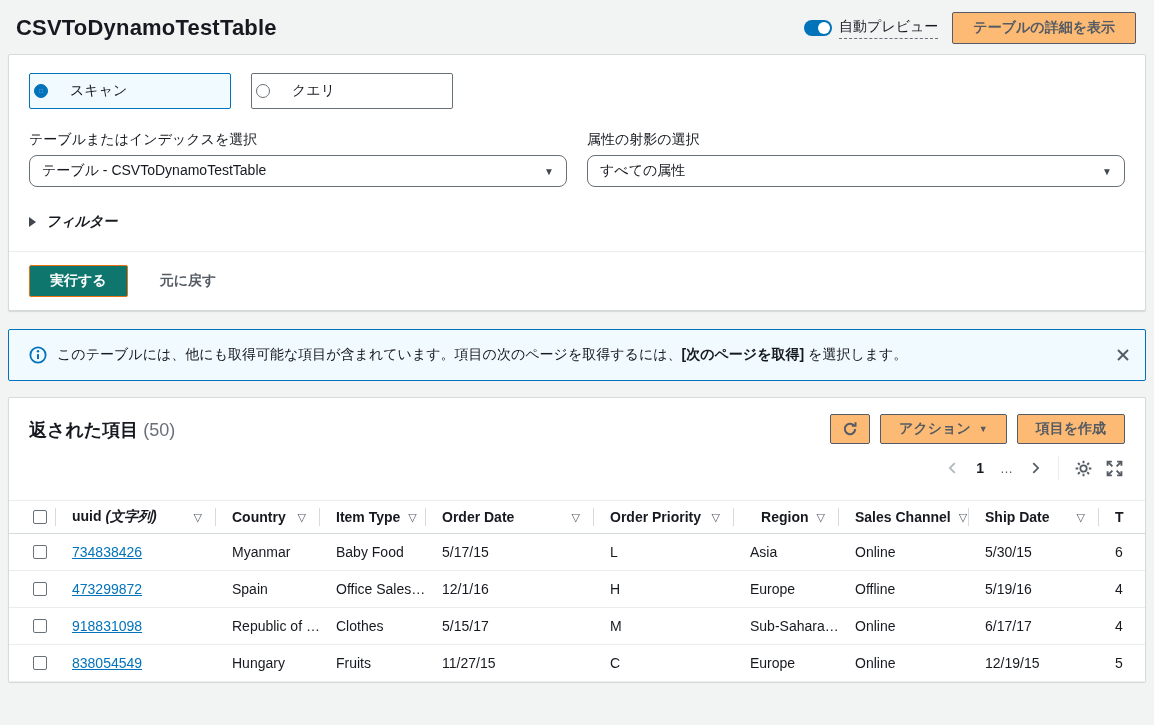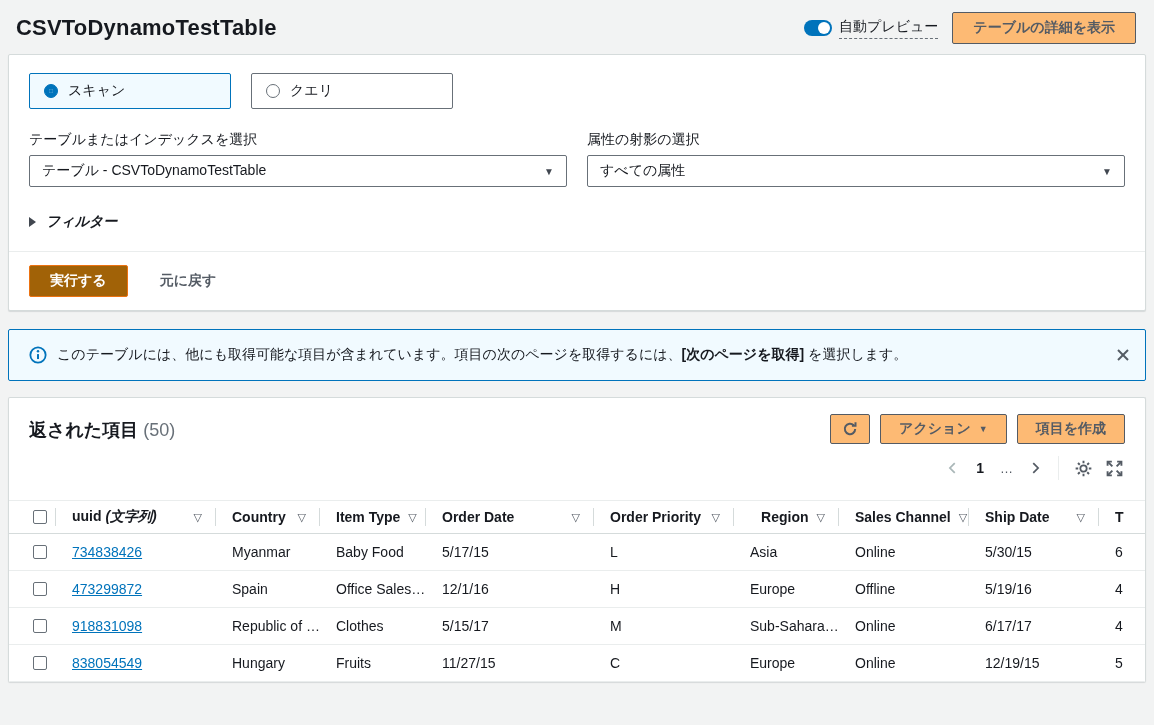--- a/index.html
+++ b/index.html
@@ -29,21 +29,21 @@
     font-size: 14px; color: #16191f;
     border-bottom: 1px dashed #687078; padding-bottom: 2px; cursor: pointer;
   }
   .btn {
     display: inline-flex; align-items: center; justify-content: center; gap: 8px;
     border: 1px solid #545b64; border-radius: 2px; background: #fdba74;
     color: #545b64; font-weight: bold; font-size: 14px;
     padding: 5px 20px; height: 32px; cursor: pointer; white-space: nowrap;
   }
   .btn.small { height: 30px; padding: 4px 18px; }
-  .btn.primary { background: #a16207; border-color: #ec7211; color: #fff; }
+  .btn.primary { background: #0f766e; border-color: #ec7211; color: #fff; }
   .btn.on-blue { background: transparent; }
   .btn-link { font-weight: bold; font-size: 14px; color: #545b64; cursor: pointer; }
   
   .panel {
     background: #fff; border: 1px solid #d5dbdb; border-radius: 2px;
     margin: 0 8px; box-shadow: 0 1px 1px 0 rgba(0,28,36,.12);
   }
   .panel-header {
     display: flex; align-items: center; gap: 10px;
     padding: 13px 20px; border-bottom: 1px solid #eaeded; cursor: pointer;
@@ -54,43 +54,43 @@
     border-right: 5px solid transparent; border-top: 7px solid #414750;
   }
   .tri-right {
     width: 0; height: 0; border-top: 5px solid transparent;
     border-bottom: 5px solid transparent; border-left: 7px solid #414750;
   }
   .panel-body { padding: 18px 20px 0 20px; }
   
   .tiles { display: flex; gap: 20px; margin-bottom: 22px; }
   .tile {
-    width: 202px; height: 36px; display: flex; align-items: center; gap: 10px;
-    padding: 0 14px; border: 1px solid #687078; border-radius: 2px;
+    width: 202px; height: 36px; display: flex; align-items: center; gap: 22px;
+    padding: 0 4px; border: 1px solid #687078; border-radius: 2px;
     background: #fff; font-size: 14px; cursor: pointer;
   }
   .tile.selected { border: 1px solid #0073bb; background: #f1faff; }
   .radio {
     width: 14px; height: 14px; border-radius: 50%;
     border: 1px solid #687078; background: #fff; flex: 0 0 auto; position: relative;
   }
   .tile.selected .radio { border: 1px solid #0073bb; background: #0073bb; }
   .tile.selected .radio::after {
     content: ''; position: absolute; inset: 3px; border-radius: 50%; background: #fff;
     inset: 4px; background: #fff;
   }
   .tile.selected .radio::before {
     content: ''; position: absolute; inset: 4px; border-radius: 50%; background: #0073bb; z-index: 2;
   }
   
   .selects-row { display: flex; gap: 20px; margin-bottom: 4px; }
   .field { flex: 1; }
   .field-label { font-size: 14px; margin-bottom: 6px; color: #16191f; }
   .select {
-    height: 32px; border: 1px solid #687078; border-radius: 2px; background: #fff;
+    height: 32px; border: 1px solid #687078; border-radius: 8px; background: #fff;
     display: flex; align-items: center; justify-content: space-between;
     padding: 0 12px; font-size: 14px; cursor: pointer;
   }
   .select .caret { font-size: 10px; color: #414750; }
   .filter-row {
     display: flex; align-items: center; gap: 10px;
     margin: 26px 0 20px 0; cursor: pointer; font-style: italic;
   }
   .filter-row .label { font-size: 14px; font-weight: bold; }
   .panel-footer {

